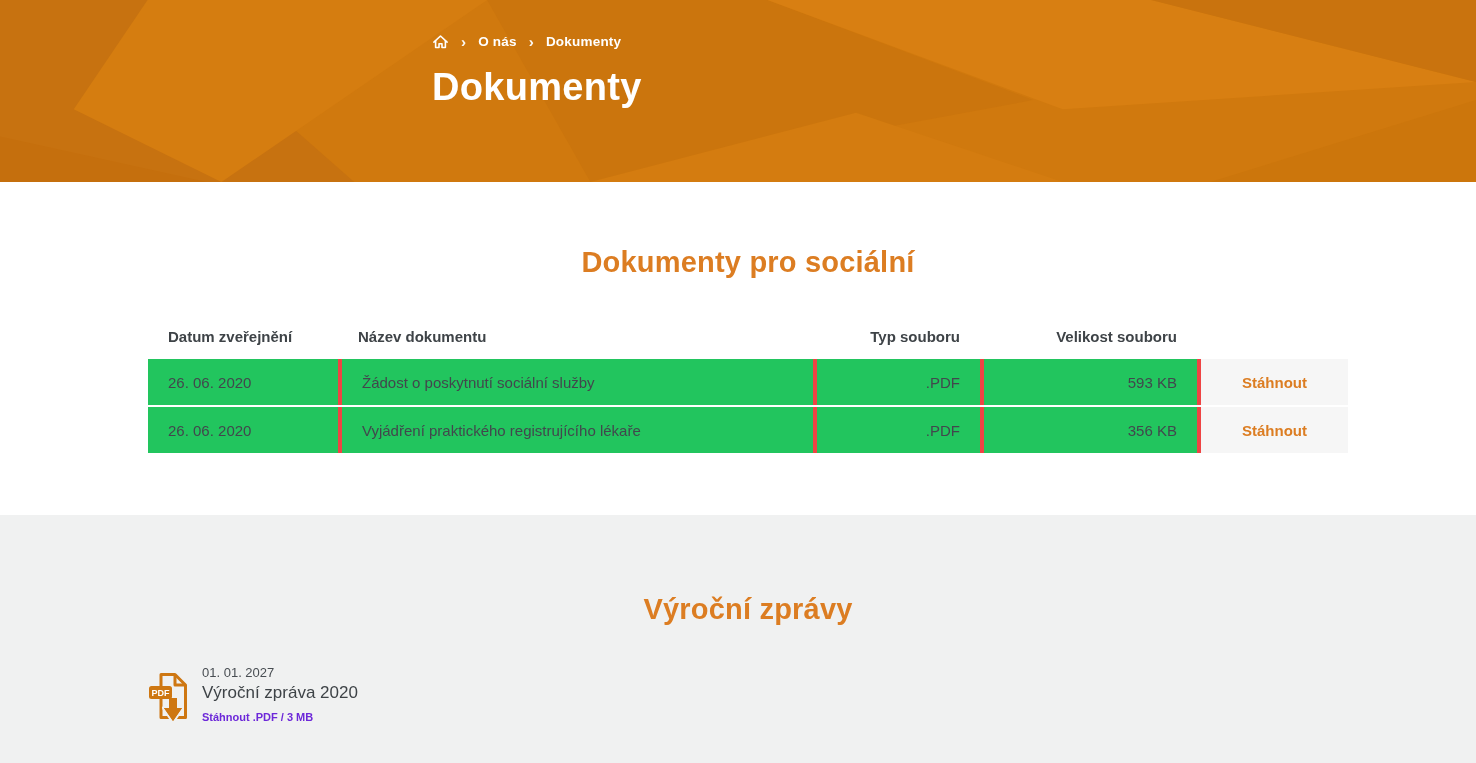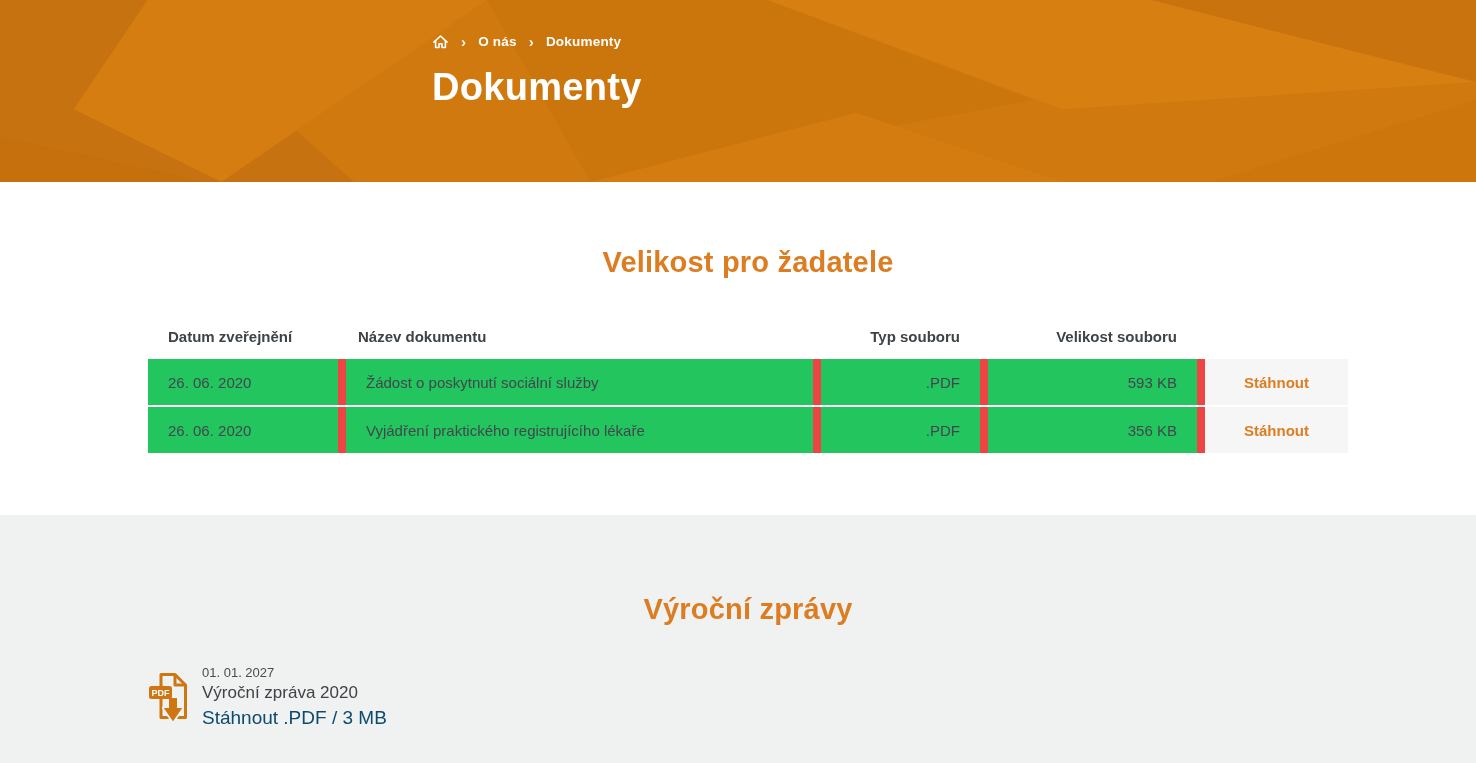--- a/index.html
+++ b/index.html
@@ -73,21 +73,21 @@
     padding-top: 4px;
     padding-bottom: 12px;
   }
   .t-body .t-row { margin-top: 2px; }
   .t-body .t-cell {
     background: #22c55e;
     display: flex;
     align-items: center;
     height: 46px;
   }
-  .t-body .t-cell + .t-cell { border-left: 8px solid #ef4444; }
+  .t-body .t-cell + .t-cell { border-left: 4px solid #ef4444; }
   .t-cell { padding: 0 20px; }
   .c-date { width: 190px; }
   .c-name { width: 475px; }
   .c-type { width: 167px; justify-content: flex-end; text-align: right; }
   .c-size { width: 217px; justify-content: flex-end; text-align: right; }
   .c-dl   { width: 151px; justify-content: center; text-align: center; background: #f6f6f6 !important; }
   .t-head .c-type, .t-head .c-size { display: block; }
   .download-link {
     color: #dc7d22;
     font-weight: bold;
@@ -101,23 +101,23 @@
     background: #f0f1f1;
     padding: 78px 0 0;
     min-height: 248px;
   }
   .section-reports .section-heading { margin-bottom: 39px; }
   .report-item { display: flex; align-items: flex-start; gap: 12px; }
   .report-icon { flex: 0 0 auto; margin-top: 6px; cursor: pointer; }
   .report-date { font-size: 13px; color: #484d52; margin-bottom: 3px; }
   .report-title { font-size: 17px; color: #3e4347; margin-bottom: 4px; }
   .report-dl {
-    font-size: 19px;
-    font-weight: normal;
-    color: #0c4a6e;
+    font-size: 11px;
+    font-weight: bold;
+    color: #6d28d9;
     text-decoration: none;
     cursor: pointer;
     display: inline-block;
   }
 </style>
 </head>
 <body>
 
 <header class="hero">
   <div class="poly p1"></div>
@@ -143,21 +143,21 @@
       <a>O nás</a>
       <span class="crumb-sep">›</span>
       <span>Dokumenty</span>
     </nav>
     <h1 class="page-title">Dokumenty</h1>
   </div>
 </header>
 
 <section class="section-applicants">
   <div class="container">
-    <h2 class="section-heading">Velikost pro žadatele</h2>
+    <h2 class="section-heading">Dokumenty pro sociální</h2>
 
     <div class="doc-table">
       <div class="t-row t-head">
         <div class="t-cell c-date">Datum zveřejnění</div>
         <div class="t-cell c-name">Název dokumentu</div>
         <div class="t-cell c-type">Typ souboru</div>
         <div class="t-cell c-size">Velikost souboru</div>
         <div class="t-cell c-dl" style="background:transparent !important;"></div>
       </div>
 

